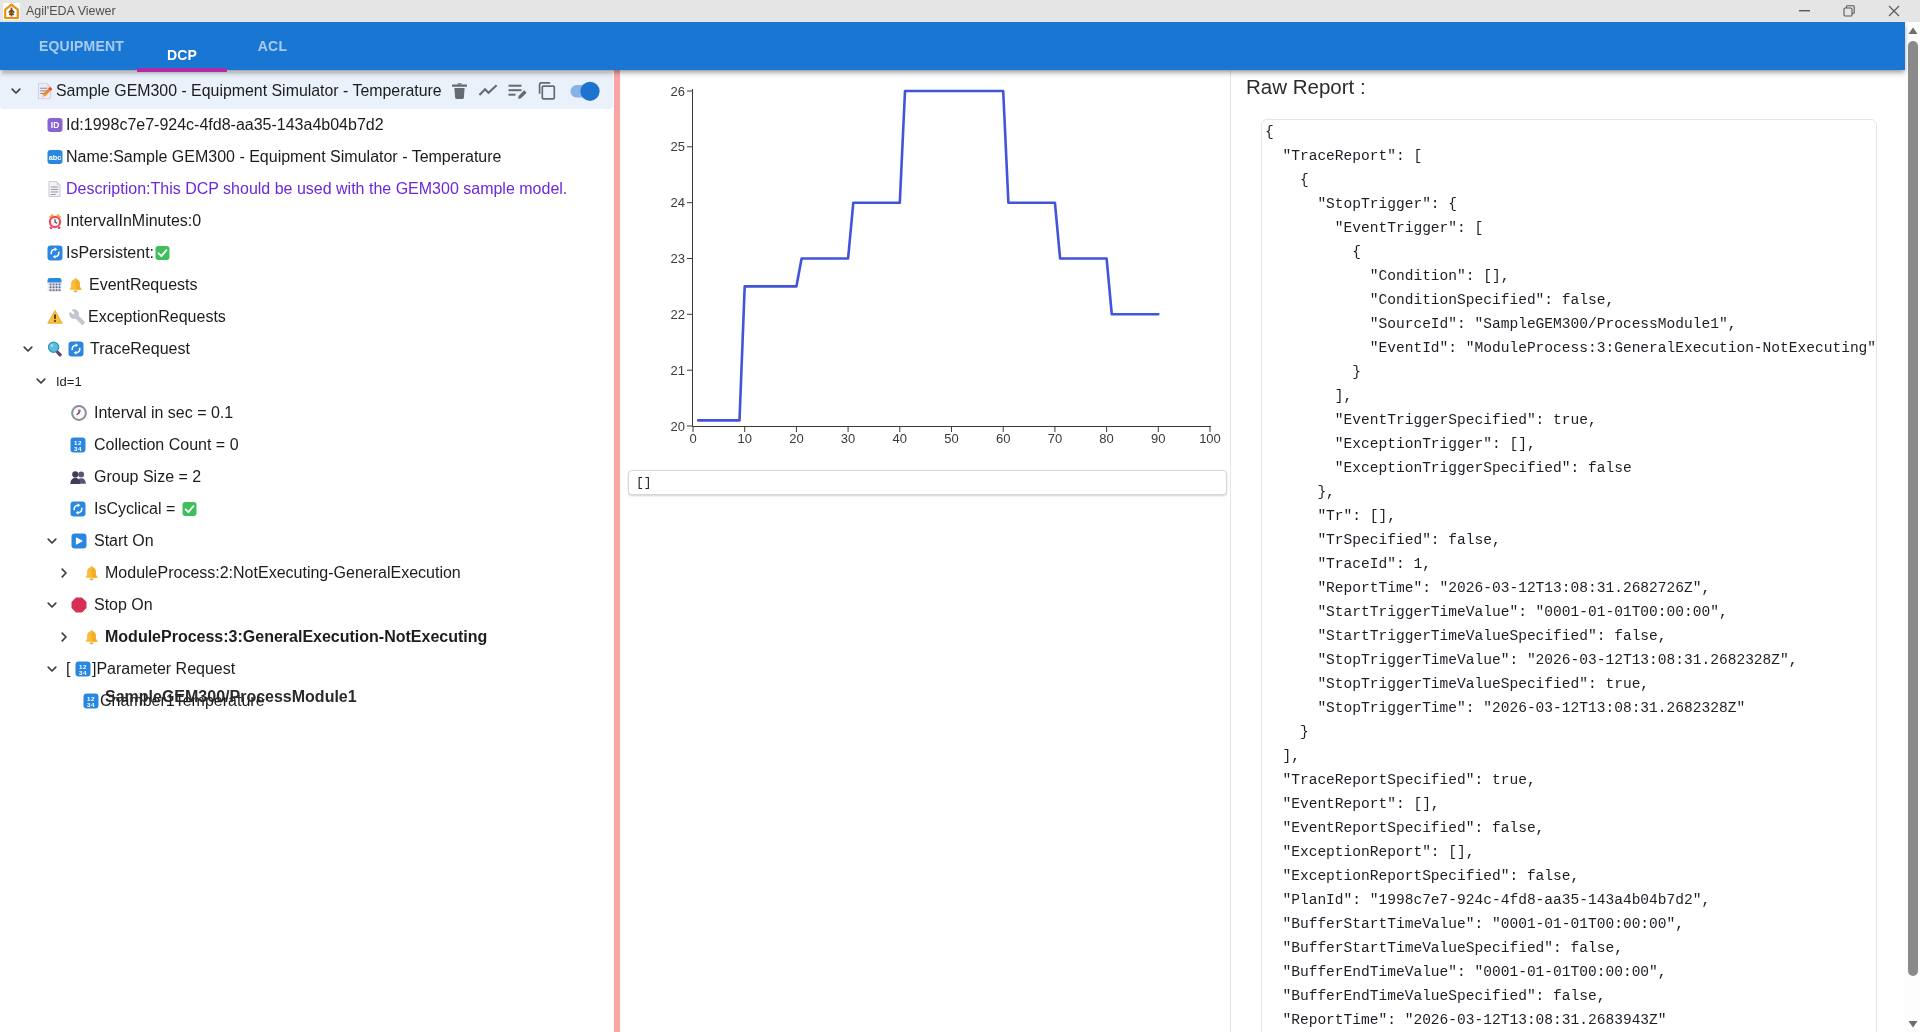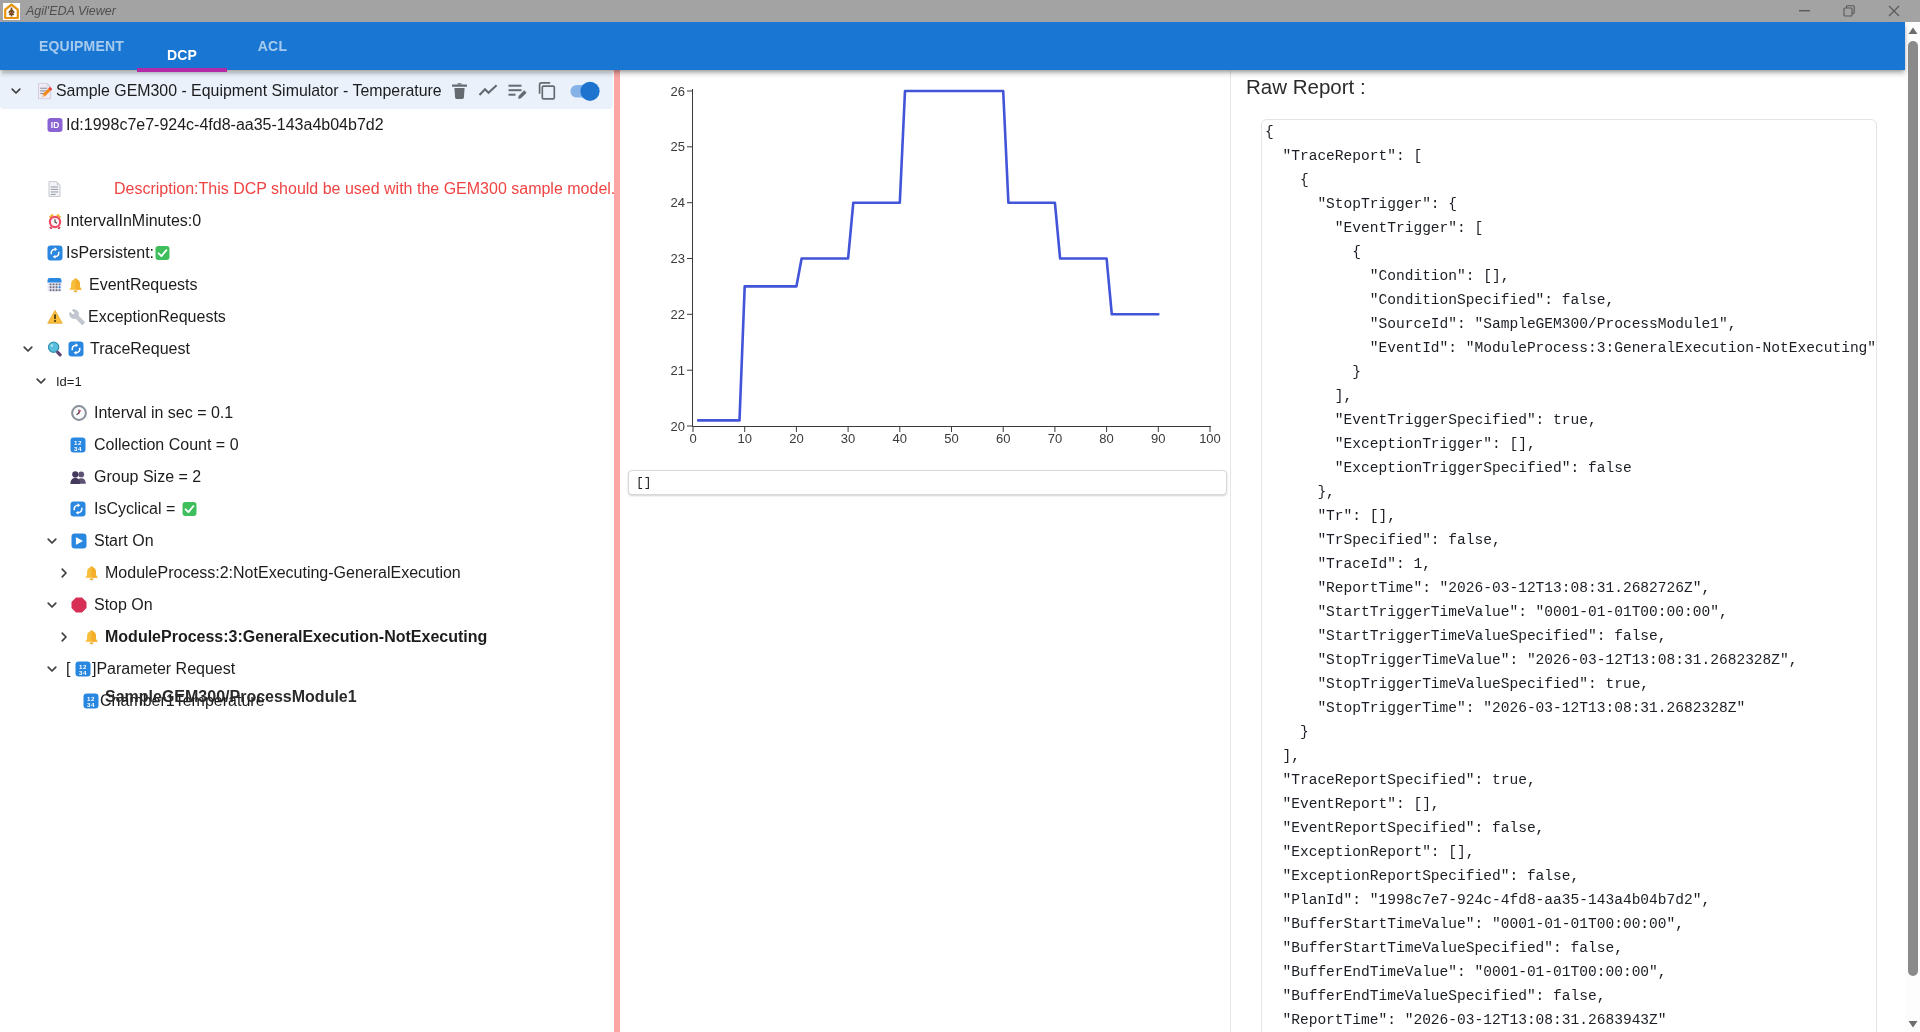--- a/index.html
+++ b/index.html
@@ -1,21 +1,21 @@
 <!DOCTYPE html>
 <html><head>
 <meta charset="utf-8">
 <style>
 * { margin:0; padding:0; box-sizing:border-box; }
 html,body { width:1920px; height:1032px; overflow:hidden; background:#fff;
   font-family:"Liberation Sans", sans-serif; }
 .abs { position:absolute; }
 
 
-#titlebar { position:absolute; left:0; top:0; width:1920px; height:22px; background:#a3a3a3; z-index:6;font-style:italic; }
+#titlebar { position:absolute; left:0; top:0; width:1920px; height:22px; background:#e5e5e5; z-index:6; }
 #titletext { position:absolute; left:26px; top:4px; font-size:12.5px; color:#4f4f4f; }
 
 
 #nav { position:absolute; left:0; top:22px; width:1905px; height:48px; background:#1976d2;
   box-shadow:0 2px 4px -1px rgba(0,0,0,.3), 0 4px 5px 0 rgba(0,0,0,.18); z-index:5; }
 .tab { position:absolute; top:0; height:43px; line-height:48px; text-align:center;
   font-size:14px; font-weight:bold; letter-spacing:0.2px; color:rgba(255,255,255,0.62); }
 .tab.active { color:#fff;margin-top:9px; }
 #underline { position:absolute; left:137px; top:45.5px; width:90px; height:4px; background:#b02ba5; }
 
@@ -117,30 +117,37 @@
         <circle cx="20" cy="10.8" r="9.6" fill="#1e73cf"></circle>
       </svg>
     </div>
 <div class="row" style="top:108.5px;height:32px">
       <svg class="ic" style="left:47px;margin-top:0px" width="16" height="15" viewBox="0 0 16 15">
         <rect x="0.5" y="0.5" width="15" height="14" rx="3" fill="#8a63d2"></rect>
         <text x="8" y="10.6" font-family="Liberation Sans" font-size="8.4" font-weight="bold" fill="#fff" text-anchor="middle">ID</text>
       </svg>
       <div class="rowtext" style="left:66px;font-size:16px;color:#1c1c1e;">Id:1998c7e7-924c-4fd8-aa35-143a4b04b7d2</div>
     </div>
+<div class="row" style="top:140.5px;height:32px">
+      <svg class="ic" style="left:47px;margin-top:0px" width="16" height="15" viewBox="0 0 16 15">
+        <rect x="0.5" y="0.5" width="15" height="14" rx="3" fill="#2a87e0"></rect>
+        <text x="8" y="10.4" font-family="Liberation Sans" font-size="7.4" font-weight="bold" fill="#fff" text-anchor="middle">abc</text>
+      </svg>
+      <div class="rowtext" style="left:66px;font-size:16px;color:#1c1c1e;">Name:Sample GEM300 - Equipment Simulator - Temperature</div>
+    </div>
 <div class="row" style="top:172.5px;height:32px">
       <svg class="ic" style="left:48px;margin-top:0px" width="13" height="16" viewBox="0 0 13 16">
         <path d="M1,0.6 L8.6,0.6 L12,4 L12,15.4 L1,15.4 Z" fill="#f4f4f8" stroke="#b9bac4" stroke-width="0.8"></path>
         <path d="M8.6,0.6 L8.6,4 L12,4 Z" fill="#cfd0da"></path>
         <rect x="2.8" y="5.4" width="7.4" height="1.1" fill="#9aa0ad"></rect>
         <rect x="2.8" y="7.9" width="7.4" height="1.1" fill="#9aa0ad"></rect>
         <rect x="2.8" y="10.4" width="7.4" height="1.1" fill="#9aa0ad"></rect>
         <rect x="2.8" y="12.9" width="4.8" height="1.1" fill="#9aa0ad"></rect>
       </svg>
-      <div class="rowtext" style="left:66px;font-size:16px;color:#ef4444;margin-left:48px;">Description:This DCP should be used with the GEM300 sample model.</div>
+      <div class="rowtext" style="left:66px;font-size:16px;color:#6d28d9;">Description:This DCP should be used with the GEM300 sample model.</div>
     </div>
 <div class="row" style="top:204.5px;height:32px">
       <svg class="ic" style="left:47px;margin-top:0px" width="16" height="17" viewBox="0 0 16 17">
         <path d="M1.9,4.3 L5.3,1.2 L6.7,2.9 L3.3,6 Z" fill="#f2b430"></path>
         <path d="M14.1,4.3 L10.7,1.2 L9.3,2.9 L12.7,6 Z" fill="#f2b430"></path>
         <circle cx="8" cy="9.5" r="6.2" fill="#ee4d68"></circle>
         <circle cx="8" cy="9.5" r="4.0" fill="#fdf5f5"></circle>
         <path d="M8,6.8 L8,9.5 L9.9,10.7" stroke="#333" stroke-width="1.1" fill="none"></path>
         <rect x="2.4" y="14.5" width="2.8" height="1.8" rx="0.9" transform="rotate(35 3.8 15.4)" fill="#d13a55"></rect>
         <rect x="10.8" y="14.5" width="2.8" height="1.8" rx="0.9" transform="rotate(-35 12.2 15.4)" fill="#d13a55"></rect>

